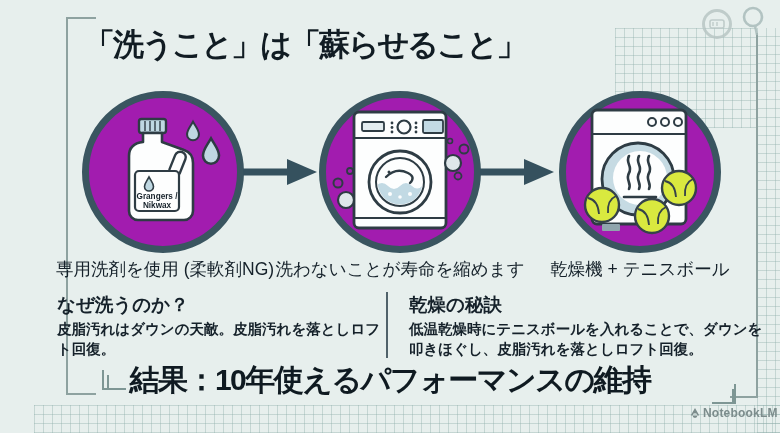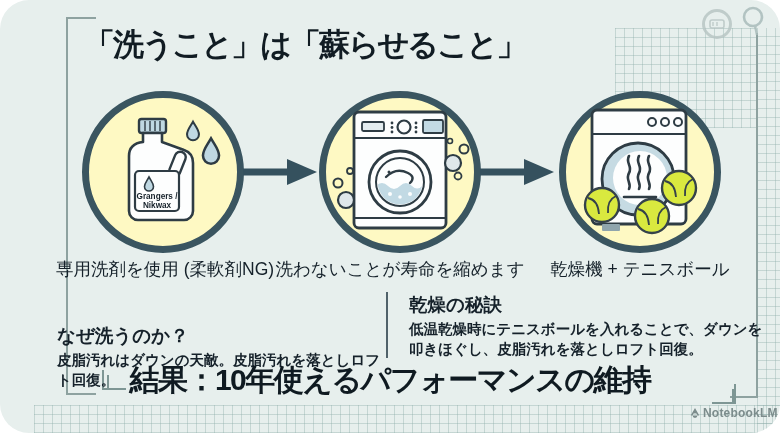--- a/index.html
+++ b/index.html
@@ -1,17 +1,17 @@
 <!DOCTYPE html>
 <html><head>
 <meta charset="utf-8">
 <style>
   html,body{margin:0;padding:0;}
   body{font-family:"Liberation Sans","DejaVu Sans",sans-serif;}
-  #canvas{position:relative;width:780px;height:433px;background:#e7efed;overflow:hidden;border-radius:29px;}
+  #canvas{position:relative;width:780px;height:433px;background:#e7efed;overflow:hidden;}
 
   
   .grid-patch{position:absolute;z-index:0;
     background-image:
       repeating-linear-gradient(0deg, rgba(140,172,168,.38) 0 1px, transparent 1px 9px),
       repeating-linear-gradient(90deg, rgba(140,172,168,.38) 0 1px, transparent 1px 9px);}
   #grid-topright{left:615px;top:28px;width:141px;height:100px;}
   #grid-rightstrip{left:757px;top:28px;width:23px;height:405px;}
   #grid-bottom{left:34px;top:405px;width:746px;height:28px;}
 
@@ -25,38 +25,38 @@
   .corner-br{border-right:2px solid #7e9694;border-bottom:2px solid #7e9694;}
   #cm-bl-outer{left:102px;top:370px;width:22px;height:18px;}
   #cm-bl-inner{left:107px;top:375px;width:17px;height:13px;}
   #cm-br-outer{left:712px;top:384px;width:22px;height:18px;}
   #cm-br-inner{left:715px;top:389px;width:17px;height:13px;}
 
   #title{position:absolute;left:84px;top:24px;z-index:3;
     font-size:31px;font-weight:800;color:#111c23;letter-spacing:-2px;white-space:nowrap;}
 
   .step-circle{position:absolute;top:91px;width:162px;height:162px;box-sizing:border-box;
-    border:7px solid #3a5560;border-radius:50%;background:#fef9c3;z-index:2;
+    border:7px solid #3a5560;border-radius:50%;background:#a21caf;z-index:2;
     display:flex;align-items:center;justify-content:flex-end;}
   #circle-1{left:82px;}
   #circle-2{left:319px;}
   #circle-3{left:559px;}
 
   .arrow{position:absolute;top:156px;z-index:2;}
   #arrow-1{left:243px;}
   #arrow-2{left:480px;}
 
   .caption{position:absolute;top:257px;z-index:3;text-align:center;
     font-size:17.5px;font-weight:400;color:#15212a;white-space:nowrap;}
   #caption-1{left:15px;width:300px;}
   #caption-2{left:250px;width:300px;}
   #caption-3{left:495px;width:290px;}
 
   .note{position:absolute;top:292px;z-index:3;color:#15212a;}
-  #note-1{left:57px;width:326px;margin-top:31px;}
+  #note-1{left:57px;width:326px;}
   #note-2{left:409px;width:356px;}
   .note-heading{font-size:18.5px;font-weight:800;}
   .note-body{font-size:14.5px;font-weight:600;line-height:1.38;margin-top:2px;}
   #notes-divider{position:absolute;left:386px;top:292px;width:2px;height:66px;background:#50626a;z-index:3;}
 
   #result{position:absolute;left:0;top:360px;width:780px;z-index:3;text-align:center;
     font-size:30px;font-weight:700;color:#0f1a21;letter-spacing:-1.5px;white-space:nowrap;}
 
   
   .wm{position:absolute;z-index:2;opacity:.85;}

